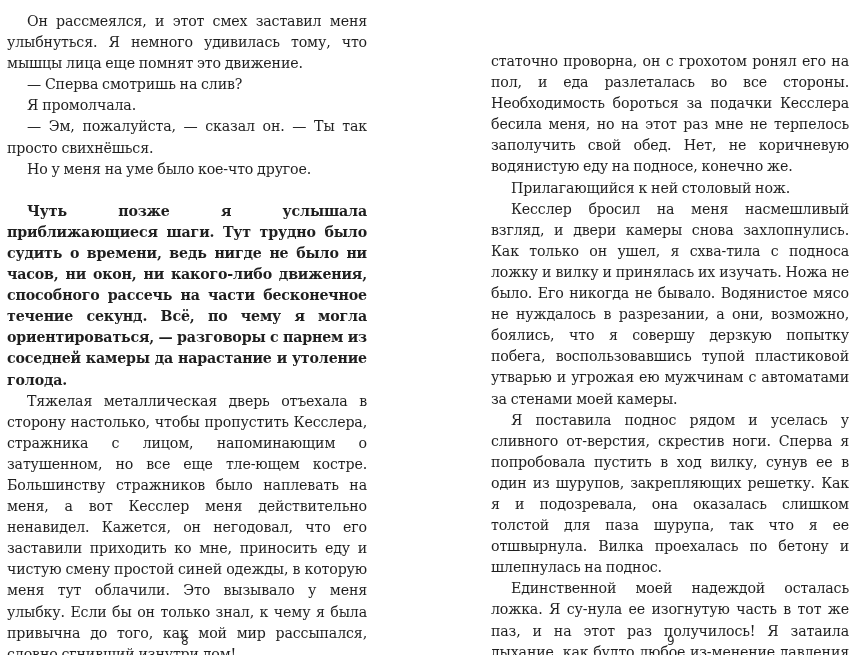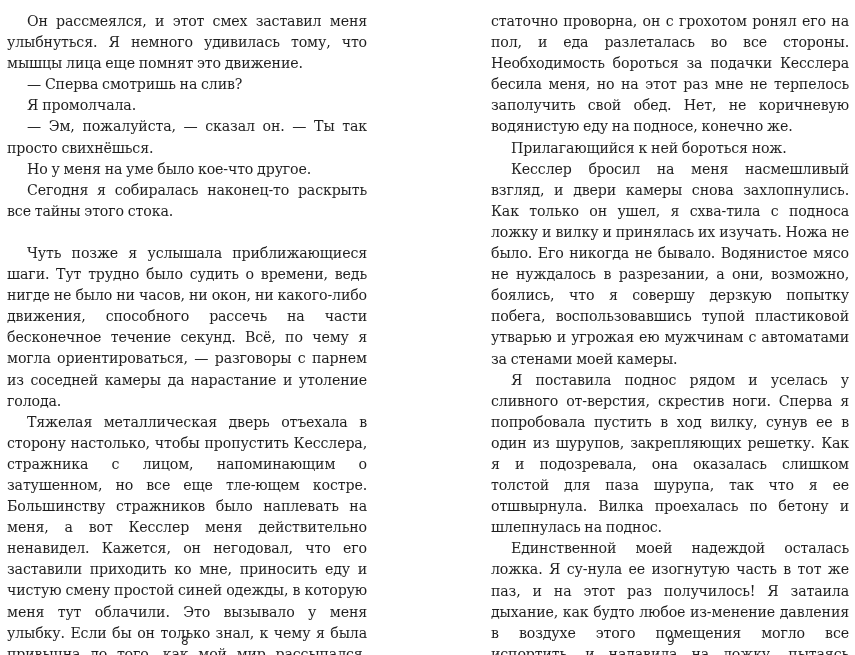--- a/index.html
+++ b/index.html
@@ -45,23 +45,25 @@
       left: 61px;
       width: 358px;
     }
     .para {
       margin: 0;
       text-indent: 20px;
       hyphens: manual;
     }
     .para.noindent {
       text-indent: 0;
+      margin-top: 40px;
     }
     .para.section-break {
       margin-top: 21px;
+      font-weight: bold;
     }
     .page-number {
       position: absolute;
       top: 626px;
       font-family: "DejaVu Sans", "Liberation Sans", sans-serif;
       font-size: 12px;
       color: #2a2a2a;
     }
     .page-left .page-number {
       left: 181px;
@@ -82,32 +84,31 @@
 </head>
 <body>
 
 <div class="page page-left">
   <div class="text-block">
     <p class="para">Он рассмеялся, и этот смех заставил меня улыбнуться. Я немного удивилась тому, что мышцы лица еще помнят это движение.</p>
     <p class="para">— Сперва смотришь на слив?</p>
     <p class="para">Я промолчала.</p>
     <p class="para">— Эм, пожалуйста, — сказал он. — Ты так просто свихнёшься.</p>
     <p class="para">Но у меня на уме было кое-что другое.</p>
-    <p class="para">Сегодня я собиралась наконец-то раскрыть все тайны этого стока.</p>
     <p class="para section-break">Чуть позже  я услышала приближающиеся шаги. Тут трудно было судить о времени, ведь нигде не было ни часов, ни окон, ни какого-либо движения, способного рассечь на части бесконечное течение секунд. Всё, по чему я могла ориентироваться, — разговоры с парнем из соседней камеры да нарастание и утоление голода.</p>
     <p class="para">Тяжелая металлическая дверь отъехала в сторону настолько, чтобы пропустить Кесслера, стражника с лицом, напоминающим о затушенном, но все еще тле-ющем костре. Большинству стражников было наплевать на меня, а вот Кесслер меня действительно ненавидел. Кажется, он негодовал, что его заставили приходить ко мне, приносить еду и чистую смену простой синей одежды, в которую меня тут облачили. Это вызывало у меня улыбку. Если бы он только знал, к чему я была привычна до того, как мой мир рассыпался, словно сгнивший изнутри дом!</p>
 
   </div>
   <div class="page-number">8</div>
 </div>
 
 <div class="page page-right">
   <div class="text-block">
     <p class="para noindent">статочно проворна, он с грохотом ронял его на пол, и еда разлеталась во все стороны. Необходимость бороться за подачки Кесслера бесила меня, но на этот раз мне не терпелось заполучить свой обед. Нет, не коричневую водянистую еду на подносе, конечно же.</p>
-    <p class="para">Прилагающийся к ней бороться нож.</p>
+    <p class="para">Прилагающийся к ней столовый нож.</p>
     <p class="para">Кесслер бросил на меня насмешливый взгляд, и двери камеры снова захлопнулись. Как только он ушел, я схва-тила с подноса ложку и вилку и принялась их изучать. Ножа не было. Его никогда не бывало. Водянистое мясо не нуждалось в разрезании, а они, возможно, боялись, что я совершу дерзкую попытку побега, воспользовавшись тупой пластиковой утварью и угрожая ею мужчинам с автоматами за стенами моей камеры.</p>
     <p class="para">Я поставила поднос рядом и уселась у сливного от-верстия, скрестив ноги. Сперва я попробовала пустить в ход вилку, сунув ее в один из шурупов, закрепляющих решетку. Как я и подозревала, она оказалась слишком толстой для паза шурупа, так что я ее отшвырнула. Вилка проехалась по бетону и шлепнулась на поднос.</p>
     <p class="para">Единственной моей надеждой осталась ложка. Я су-нула ее изогнутую часть в тот же паз, и на этот раз получилось! Я затаила дыхание, как будто любое из-менение  давления в воздухе этого помещения могло все испортить, и надавила на ложку, пытаясь провер-нуть шуруп. Ложка соскользнула. Я предприняла еще с полдюжины попыток, но все было без толку. Ложка продолжала выскальзывать из паза так, что я давила и проворачивала один лишь воздух. Изгиб ложки не вполне совпадал с прямым пазом головки шурупа, и я в бессильной ярости чуть не запустила ложкой в стену.</p>
 
   </div>
   <div class="page-number">9</div>
   <div class="stamp-mark"></div>
 </div>
 
 </body></html>

